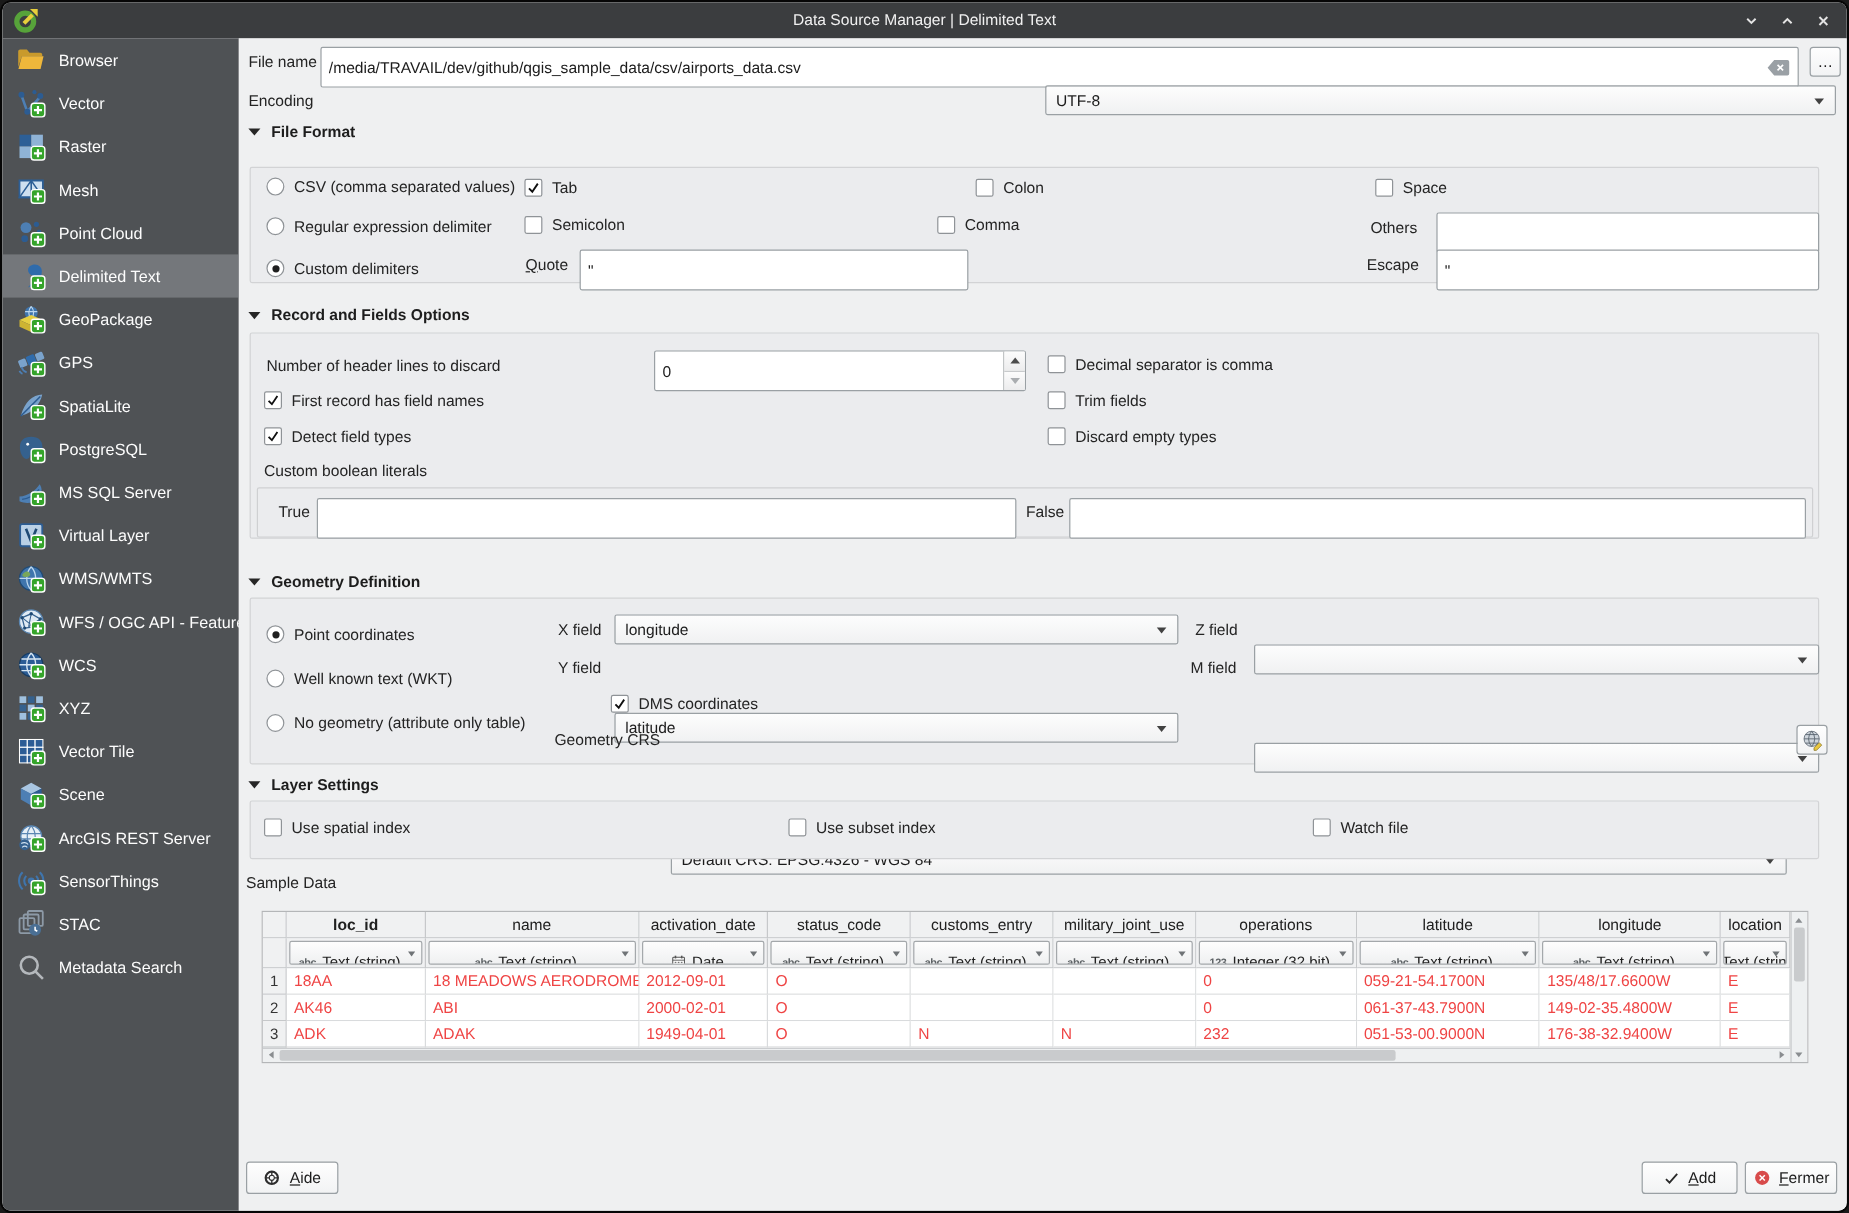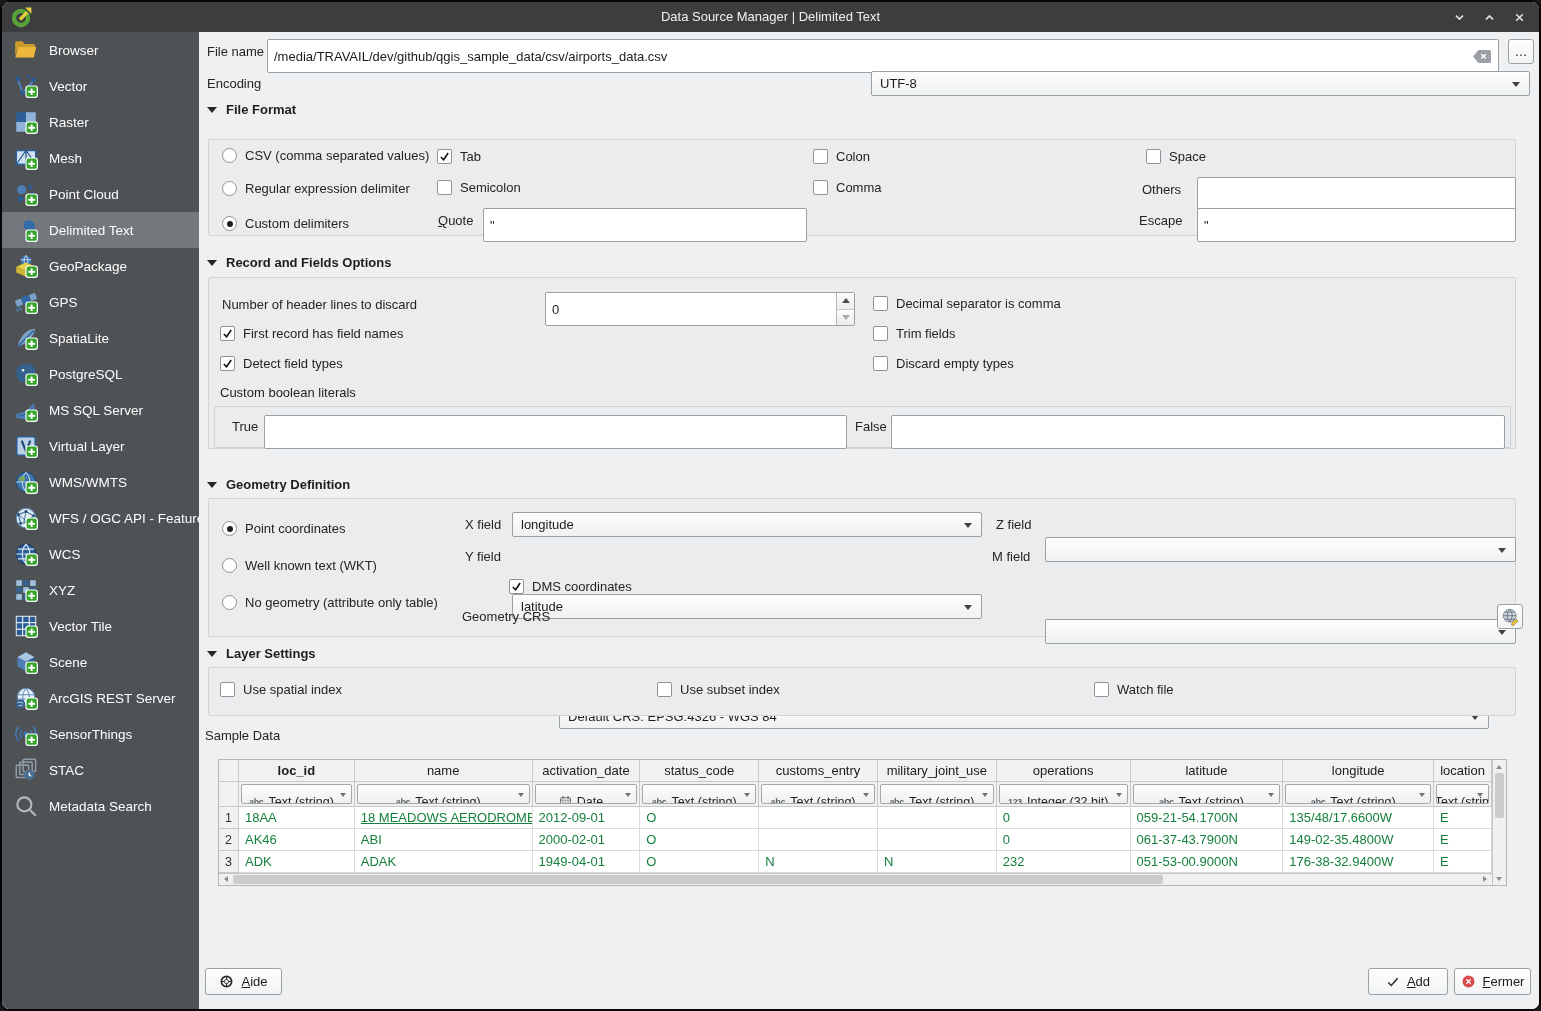--- a/index.html
+++ b/index.html
@@ -69,21 +69,21 @@
       box-sizing:border-box;display:flex;overflow:hidden;}
   .fcombo{flex:1;margin:2px;background:linear-gradient(#fdfdfd,#eff0f1);border:1px solid #a4a8ab;border-radius:2px;
       display:flex;align-items:center;gap:5px;padding:15px 15px 0 5px;position:relative;font-size:12.5px;color:#222;
       overflow:hidden;white-space:nowrap;justify-content:center;}
   .fcombo::after{content:"";position:absolute;right:5px;top:50%;margin-top:-1.5px;
       border-left:3.5px solid transparent;border-right:3.5px solid transparent;border-top:4.5px solid #6f7376;}
   .kabc{font-size:9px;font-weight:700;color:#5e6periodo366;letter-spacing:-0.3px;}
   .kabc,.k123{font-size:9px;font-weight:700;color:#5e6366;letter-spacing:-0.3px;flex:0 0 auto;}
   .kdate{display:flex;flex:0 0 auto;}
   .td{height:22px;background:#fff;border-right:1px solid #d9dbdd;border-bottom:1px solid #d9dbdd;
-      box-sizing:border-box;display:flex;align-items:center;padding:0 6px;font-size:13px;color:#15803d;
+      box-sizing:border-box;display:flex;align-items:center;padding:0 6px;font-size:13px;color:#ef4444;
       overflow:hidden;white-space:nowrap;}
   .rn{background:#f0f1f2;justify-content:center;padding:0;font-size:12.5px;color:#333;
       border-right:1px solid #c6c8ca;border-bottom:1px solid #c6c8ca;}
   .vscroll{width:14px;background:#eef0f1;border-left:1px solid #c3c5c7;display:flex;flex-direction:column;box-sizing:border-box;}
   .vs-arrow{height:13px;position:relative;}
   .vs-arrow.up::after{content:"";position:absolute;left:50%;top:50%;margin:-2px 0 0 -3.5px;
       border-left:3.5px solid transparent;border-right:3.5px solid transparent;border-bottom:4px solid #8a8d90;}
   .vs-arrow.dn::after{content:"";position:absolute;left:50%;top:50%;margin:-2px 0 0 -3.5px;
       border-left:3.5px solid transparent;border-right:3.5px solid transparent;border-top:4px solid #8a8d90;}
   .vs-thumb{height:45px;background:#c9cbcd;margin:0 2px;border-radius:2px;}
@@ -514,21 +514,21 @@
         <span>Semicolon</span>
       </div>
       <div class="cbrow" style="left:604px;top:9px">
         <span class="cb">
               <svg width="11" height="11" viewBox="0 0 12 12">
                 <path d="M2 6.6l3 3 5-7.4" stroke="#101010" stroke-width="1.7" fill="none"></path>
               </svg>
             </span>
         <span>Colon</span>
       </div>
-      <div class="cbrow" style="left:604px;top:40px">
+      <div class="cbrow" style="left:572px;top:40px">
         <span class="cb">
               <svg width="11" height="11" viewBox="0 0 12 12">
                 <path d="M2 6.6l3 3 5-7.4" stroke="#101010" stroke-width="1.7" fill="none"></path>
               </svg>
             </span>
         <span>Comma</span>
       </div>
       <div class="cbrow" style="left:937px;top:9px">
         <span class="cb">
               <svg width="11" height="11" viewBox="0 0 12 12">
@@ -803,21 +803,21 @@
                 <span class="fcombo">
                   <span class="kabc">abc</span>
                   <span>Text (string)</span>
                 </span>
               </div>
             </div>
         <div id="tbl-body">
               <div class="trow">
                 <div class="td rn" style="width: 20px;">1</div>
                 <div class="td" style="width: 116px;">18AA</div>
-                <div class="td" style="width: 178px; text-decoration: underline;">18 MEADOWS AERODROME</div>
+                <div class="td" style="width: 178px;">18 MEADOWS AERODROME</div>
                 <div class="td" style="width: 108px;">2012-09-01</div>
                 <div class="td" style="width: 119px;">O</div>
                 <div class="td" style="width: 119px;"></div>
                 <div class="td" style="width: 119px;"></div>
                 <div class="td" style="width: 134px;">0</div>
                 <div class="td" style="width: 153px;">059-21-54.1700N</div>
                 <div class="td" style="width: 151px;">135/48/17.6600W</div>
                 <div class="td" style="width: 58px;">E</div>
               </div>
               <div class="trow">

